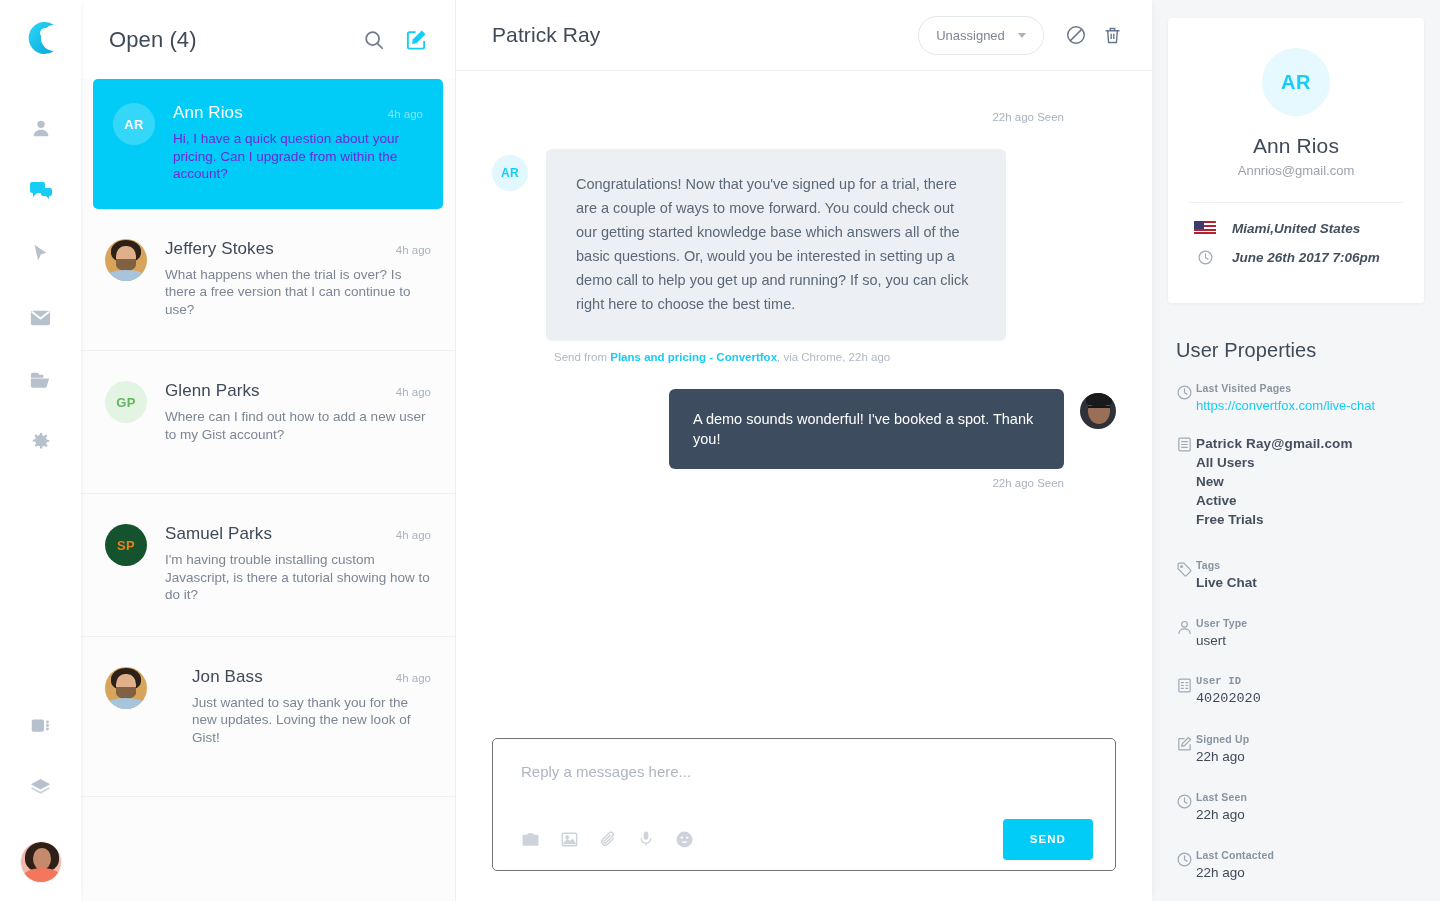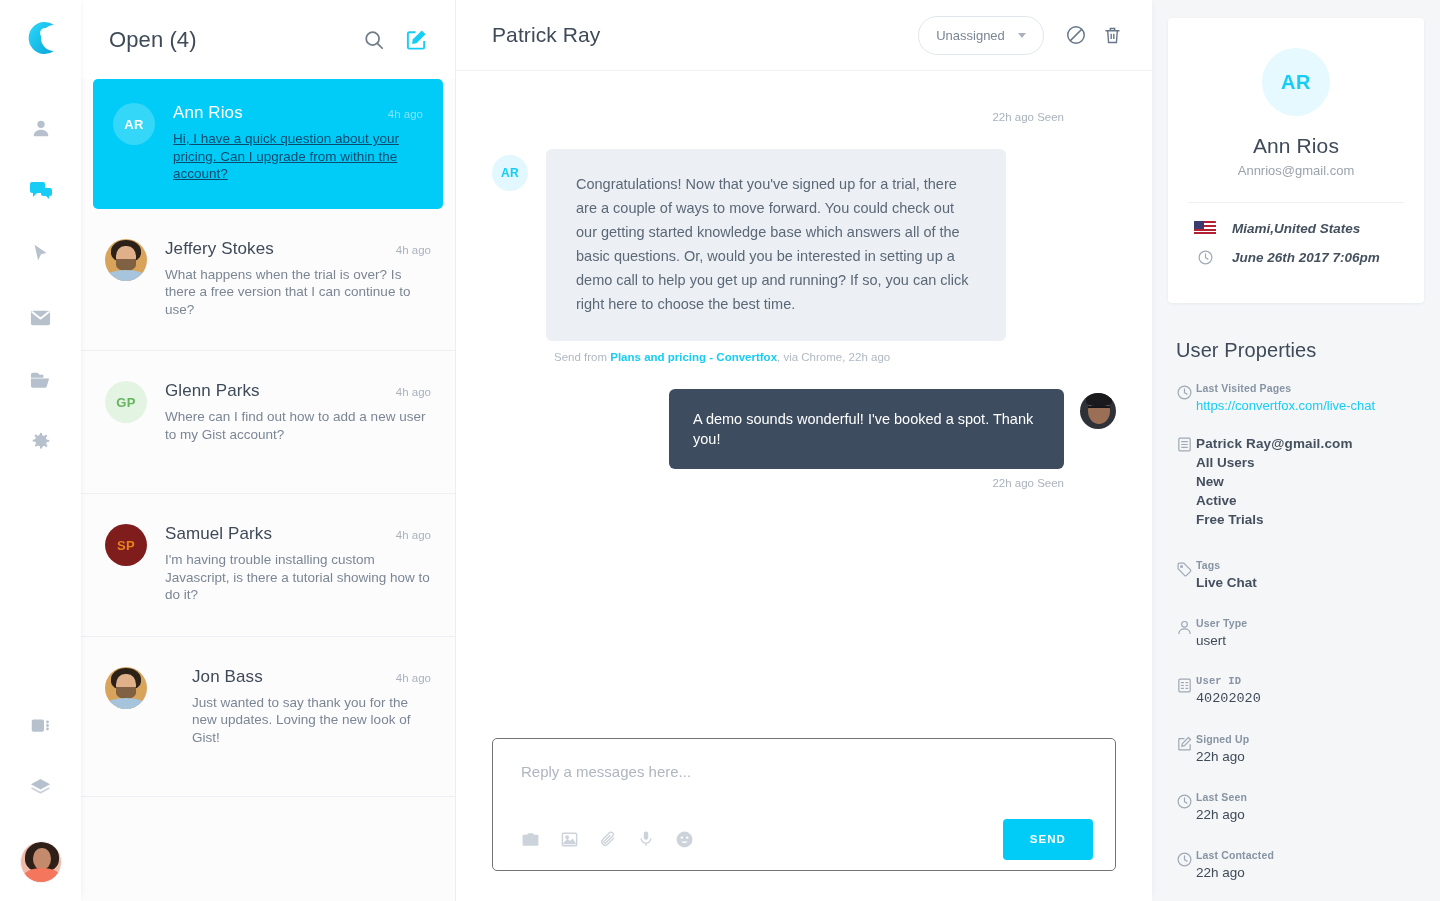--- a/index.html
+++ b/index.html
@@ -72,21 +72,21 @@
     font-size: 13px; font-weight: 700; letter-spacing: .4px; overflow: hidden;
     position: relative;
   }
   .conv-body { flex: 1; min-width: 0; }
   .conv-top { display: flex; align-items: baseline; }
   .conv-name { font-size: 17px; color: #3f4a58; flex: 1; letter-spacing: .1px; }
   .conv-time { font-size: 11.5px; color: #a9b2bd; white-space: nowrap; margin-left: 8px; }
   .conv-snip { font-size: 13.5px; line-height: 17.5px; color: #7b8694; margin-top: 7px; }
   .conv.selected .conv-name { color: #ffffff; }
   .conv.selected .conv-time { color: #7fe4fb; }
-  .conv.selected .conv-snip { color: #0c4a6e; text-decoration: underline; }
+  .conv.selected .conv-snip { color: #6d28d9; }
   .conv.selected .conv-av { background: #35d7f9; color: #ffffff; }
 
   
   .ph { background: #d8a45c; }
   .ph .hair { position:absolute; left:6px; top:1px; width:30px; height:22px;
      background:#2b2119; border-radius:50% 50% 40% 40%; }
   .ph .face { position:absolute; left:11px; top:7px; width:20px; height:24px;
      background:#e0b08a; border-radius:46% 46% 52% 52%; }
   .ph .beard { position:absolute; left:11px; top:20px; width:20px; height:12px;
      background:#6e5336; border-radius:0 0 50% 50%; opacity:.85; }
@@ -331,21 +331,21 @@
         <div class="conv-body">
           <div class="conv-top">
             <div class="conv-name">Glenn Parks</div>
             <div class="conv-time">4h ago</div>
           </div>
           <div class="conv-snip">Where can I find out how to add a new user to my Gist account?</div>
         </div>
       </div>
 
       <div class="conv" style="padding-top:30px;padding-bottom:32px;">
-        <div class="conv-av" style="background:#7f1d1d;color:#e8821e;">SP</div>
+        <div class="conv-av" style="background:#14532d;color:#e8821e;">SP</div>
         <div class="conv-body">
           <div class="conv-top">
             <div class="conv-name">Samuel Parks</div>
             <div class="conv-time">4h ago</div>
           </div>
           <div class="conv-snip">I'm having trouble installing custom Javascript, is there a tutorial showing how to do it?</div>
         </div>
       </div>
 
       <div class="conv" style="padding-top:30px;padding-bottom:50px;gap:45px;">

